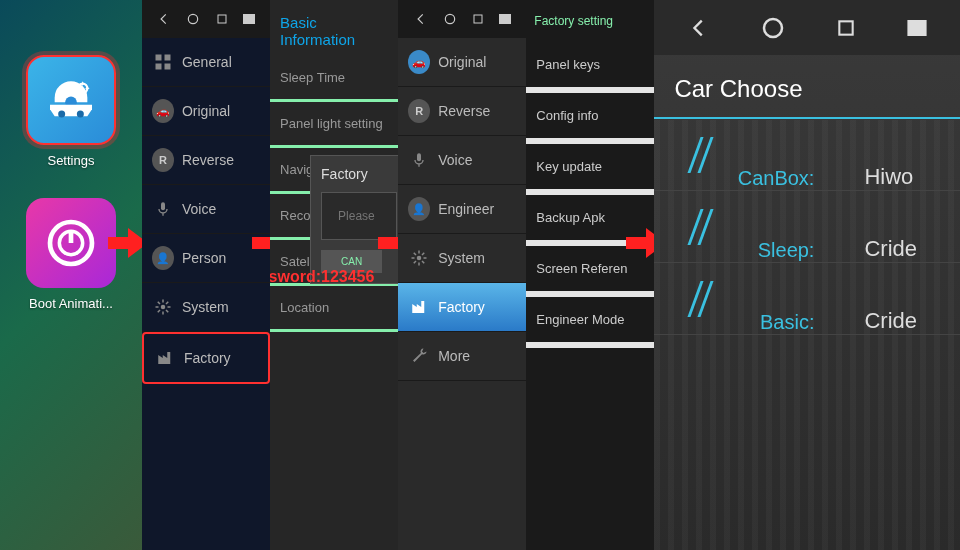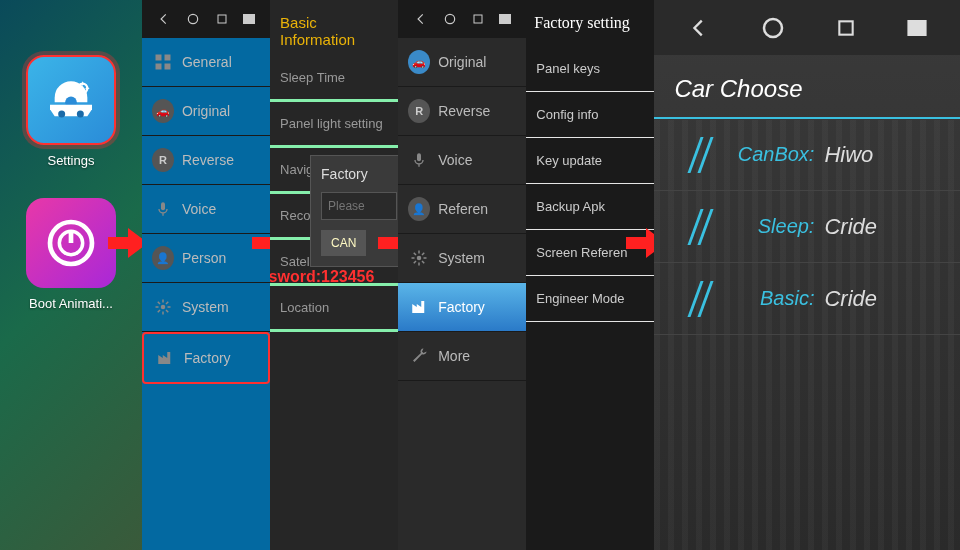--- a/index.html
+++ b/index.html
@@ -12,49 +12,49 @@
 .app-icon.settings { background: linear-gradient(135deg, #3bb4e8, #2a8cd8); border: 2px solid #ff3030; box-shadow: 0 0 0 4px rgba(255,48,48,0.3); }
 .app-icon.boot { background: linear-gradient(135deg, #e838a8, #a828d8); margin-top: 30px; }
 .app-label { color: #fff; text-align: center; font-size: 13px; margin-top: 6px; text-shadow: 0 1px 2px rgba(0,0,0,0.5); }
 
 
 .statusbar { height: 38px; background: #1a1a1a; display: flex; align-items: center; justify-content: space-around; padding: 0 8px; }
 .statusbar svg { fill: #ccc; }
 .statusbar.big { height: 55px; background: #2a2a2a; }
 
 
-.p2 { width: 130px; background: #0369a1; }
+.p2 { width: 130px; background: #0f172a; }
 .menu-item { display: flex; align-items: center; padding: 13px 10px; color: #bbb; font-size: 14px; border-bottom: 1px solid #1a1a1a; }
 .menu-item .micon { width: 22px; height: 22px; margin-right: 8px; display: flex; align-items: center; justify-content: center; }
 .menu-item.hl { border: 2px solid #ff3030; border-radius: 4px; }
 
 
 .p3 { width: 130px; background: #262626; position: relative; }
-.section-title { color: #eab308; font-size: 15px; padding: 14px 10px 8px; }
+.section-title { color: #0ea5e9; font-size: 15px; padding: 14px 10px 8px; }
 .info-item { color: #999; font-size: 13px; padding: 14px 10px; border-bottom: 3px solid #86efac; }
 .popup { position: absolute; top: 155px; left: 40px; right: -10px; background: #3a3a3a; border: 1px solid #555; padding: 10px; z-index: 5; }
 .popup-title { color: #ddd; font-size: 14px; margin-bottom: 10px; }
-.popup-input { background: #2a2a2a; border: 1px solid #555; padding: 6px; color: #22c55e; font-size: 12px; width: 100%; }
-.popup-btn { background: #555; color: #fef9c3; padding: 6px 10px; margin-top: 10px; font-size: 12px; display: inline-block; }
+.popup-input { background: #2a2a2a; border: 1px solid #555; padding: 16px; color: #22c55e; font-size: 12px; width: 100%; }
+.popup-btn { background: #555; color: #86efac; padding: 6px 20px; margin-top: 10px; font-size: 10px; display: inline-block; }
 .password-overlay { position: absolute; top: 268px; left: -30px; color: #ff3030; font-size: 16px; font-weight: bold; z-index: 10; }
 
 
 .p4 { width: 130px; background: #2a2a2a; }
 .menu-item.active { background: linear-gradient(180deg, #5ab5e8, #2a7ac8); color: #fff; }
 
 
 .p5 { width: 130px; background: #1a1a1a; }
-.fs-header { color: #ffffff; font-size: 16px; padding: 14px 8px; font-family: Liberation Serif, serif; }
-.fs-item { color: #ccc; font-size: 13px; padding: 15px 10px; border-bottom: 1px solid #e5e5e5; }
+.fs-header { color: #86efac; font-size: 12px; padding: 14px 8px; }
+.fs-item { color: #ccc; font-size: 13px; padding: 15px 10px; border-bottom: 6px solid #e5e5e5; }
 .fs-item.hl { border: 2px solid #ff3030; border-radius: 3px; margin: 2px; }
 
 
-.p6 { width: 310px; background: linear-gradient(180deg, #3a3a3a, #2a2a2a); position: relative; font-style: italic; }
+.p6 { width: 310px; background: linear-gradient(180deg, #3a3a3a, #2a2a2a); position: relative; }
 .cc-title { color: #fff; font-size: 24px; padding: 20px 20px 14px; border-bottom: 2px solid #3ac0e0; }
-.cc-row { display: flex; align-items: center; height: 72px; border-bottom: 1px solid #444; position: relative; }
+.cc-row { display: flex; align-items: flex-end; height: 72px; border-bottom: 1px solid #444; position: relative; gap: 40px; }
 .cc-label { color: #3ac0e0; font-size: 20px; width: 170px; text-align: right; padding-right: 10px; }
 .cc-value { color: #ddd; font-size: 22px; }
 .cc-slash { position: absolute; left: 40px; top: 18px; width: 18px; height: 36px; }
 .cc-slash::before { content: ""; position: absolute; width: 3px; height: 36px; background: #3ac0e0; transform: skewX(-20deg); }
 .cc-slash::after { content: ""; position: absolute; left: 10px; width: 3px; height: 36px; background: #3ac0e0; transform: skewX(-20deg); }
 .eq-bg { position: absolute; top: 120px; left: 0; right: 0; bottom: 0; opacity: 0.08; background: repeating-linear-gradient(90deg, #888 0, #888 6px, transparent 6px, transparent 14px); z-index: 0; }
 .cc-body { position: relative; z-index: 1; }
 
 
 .arrow { position: absolute; z-index: 20; width: 40px; height: 30px; }
@@ -230,21 +230,21 @@
           <rect x="9" y="2" width="6" height="12" rx="3"></rect>
           <path d="M6 12a6 6 0 0012 0M12 18v4" stroke="#888" stroke-width="2" fill="none"></path>
         </svg>
       </span>
       <span>Voice</span>
     </div>
   <div class="menu-item">
       <span class="micon">
         <div class="icircle">👤</div>
       </span>
-      <span>Referen</span>
+      <span>Engineer</span>
     </div>
   <div class="menu-item">
       <span class="micon">
         <svg width="18" height="18" viewBox="0 0 24 24" fill="#888">
           <circle cx="12" cy="12" r="3"></circle>
           <path d="M12 2v4M12 18v4M2 12h4M18 12h4M5 5l3 3M16 16l3 3M5 19l3-3M16 8l3-3" stroke="#888" stroke-width="2"></path>
         </svg>
       </span>
       <span>System</span>
     </div>

